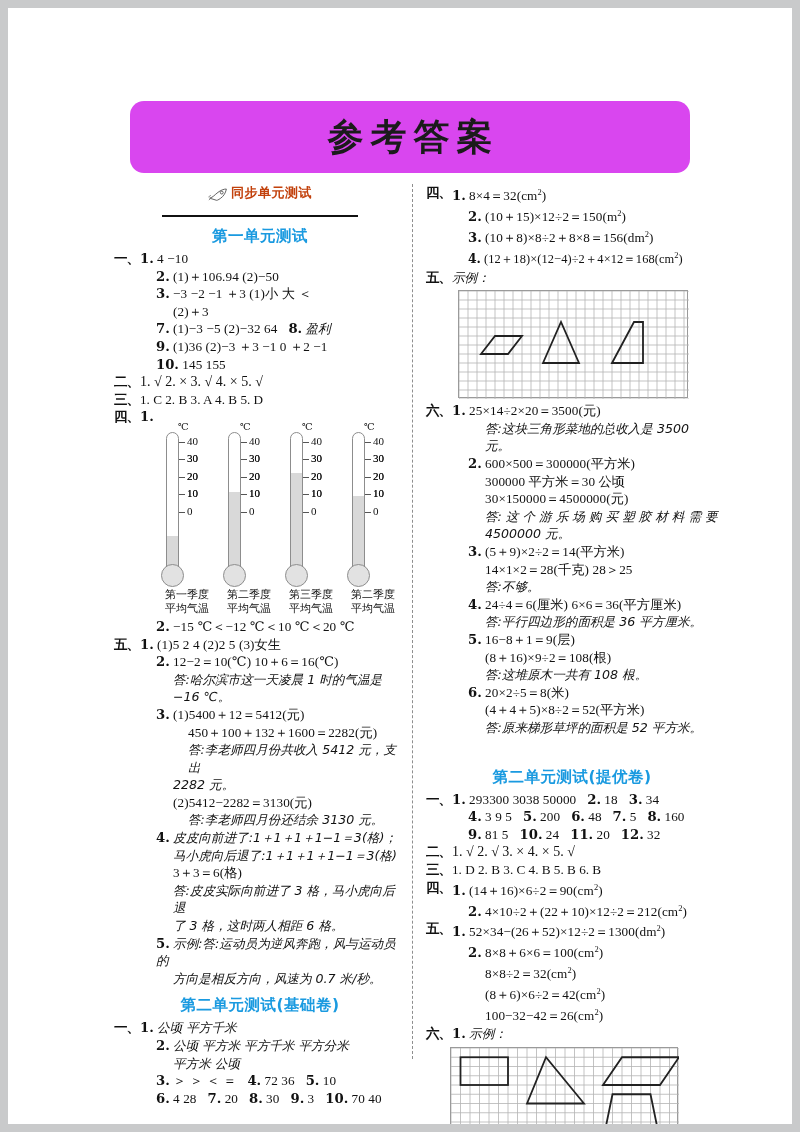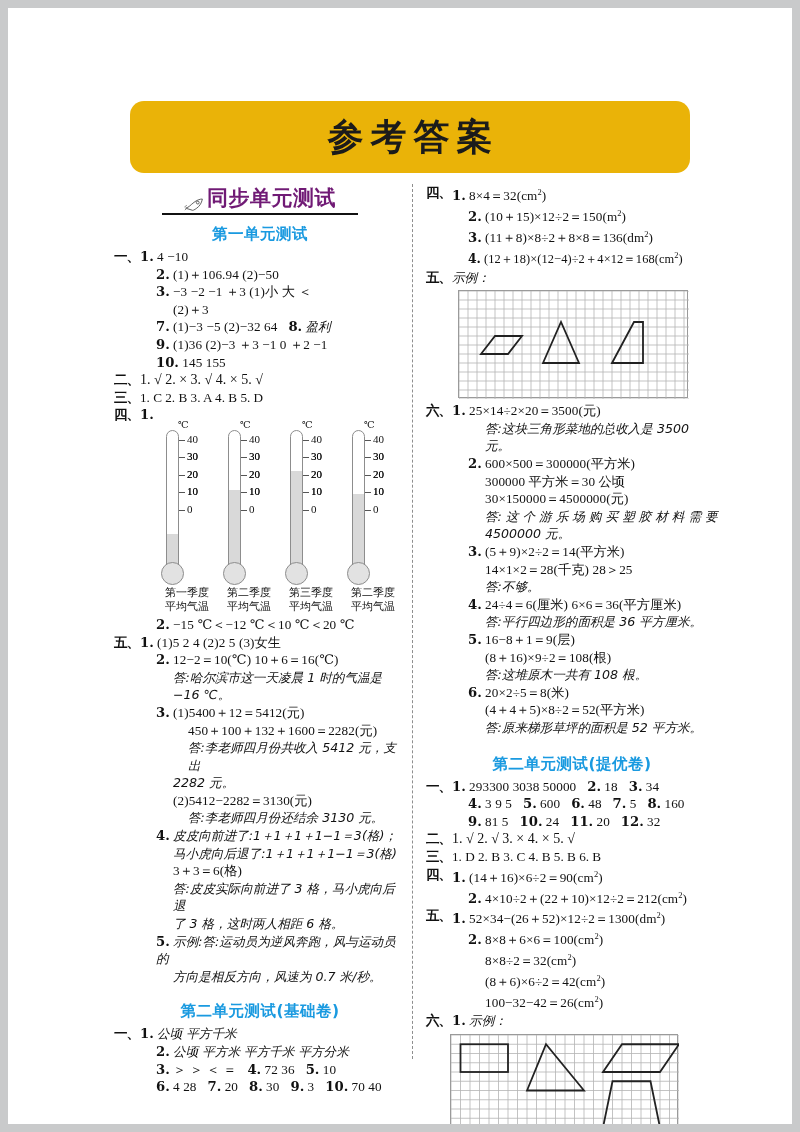--- a/index.html
+++ b/index.html
@@ -15,21 +15,21 @@
     width:784px; height:1116px;
     background:#ffffff;
     overflow:hidden;
   }
 
   
   .banner {
     position:absolute;
     left:122px; top:93px;
     width:560px; height:72px;
-    background:#eab308;
+    background:#d946ef;
     border-radius:14px;
   }
   .banner-title {
     position:absolute;
     left:0; top:0; width:100%; height:100%;
     display:flex; align-items:center; justify-content:center;
     font-family:"DejaVu Sans","Liberation Sans",sans-serif;
     font-weight:bold;
     font-size:36px;
     letter-spacing:7px;
@@ -51,25 +51,25 @@
     left:404px; top:176px;
     width:0; height:875px;
     border-left:1px dashed #8e8e8e;
   }
 
   
   .unit-head {
     position:relative;
     font-family:"DejaVu Sans","Liberation Sans",sans-serif;
     font-weight:bold;
-    font-size:21px;
-    color:#701a75;
+    font-size:13px;
+    color:#c2410c;
     text-align:center;
     letter-spacing:.5px;
-    padding-bottom:1px;
+    padding-bottom:13px;
     margin:0 auto 7px auto;
     width:196px;
     border-bottom:2px solid #111;
     display:flex; align-items:center; justify-content:center; gap:3px;
   }
   .rocket {
     display:inline-block;
     width:20px;height:14px;
     flex:0 0 auto;
     transform:translateY(1px);
@@ -406,31 +406,35 @@
     <div class="row">
       <span class="sec blank">五、</span>
       <span class="body ind1"><span class="num">5.</span>
         <span class="cn">示例:答:运动员为逆风奔跑，风与运动员的</span></span>
     </div>
     <div class="row">
       <span class="sec blank">五、</span>
       <span class="body ind2 cn">方向是相反方向，风速为 0.7 米/秒。</span>
     </div>
 
-    <div class="test-head" style="margin-top:16px">第二单元测试(基础卷)</div>
+    <div class="test-head" style="margin-top:8px">第二单元测试(基础卷)</div>
 
     <div class="row">
       <span class="sec">一、</span>
       <span class="body"><span class="num">1.</span>
         <span class="cn">公顷   平方千米</span></span>
     </div>
     <div class="row">
       <span class="sec blank">一、</span>
       <span class="body ind1"><span class="num">2.</span>
         <span class="cn">公顷   平方米   平方千米   平方分米</span></span>
+    </div>
+    <div class="row">
+      <span class="sec blank">一、</span>
+      <span class="body ind2 cn">平方米   公顷</span>
     </div>
     <div class="row">
       <span class="sec blank">一、</span>
       <span class="body ind1"><span class="num">3.</span>
         <span class="mono">＞   ＞   ＜   ＝</span><span class="sp"></span><span class="num">4.</span>
         <span class="mono">72   36</span><span class="sp"></span><span class="num">5.</span>
         <span class="mono">10</span></span>
     </div>
     <div class="row">
       <span class="sec blank">一、</span>
@@ -452,21 +456,21 @@
         <span class="mono">8×4＝32(cm</span><span class="sup">2</span>)</span>
     </div>
     <div class="row">
       <span class="sec blank">四、</span>
       <span class="body ind1"><span class="num">2.</span>
         <span class="mono">(10＋15)×12÷2＝150(m</span><span class="sup">2</span>)</span>
     </div>
     <div class="row">
       <span class="sec blank">四、</span>
       <span class="body ind1"><span class="num">3.</span>
-        <span class="mono">(11＋8)×8÷2＋8×8＝136(dm</span><span class="sup">2</span>)</span>
+        <span class="mono">(10＋8)×8÷2＋8×8＝156(dm</span><span class="sup">2</span>)</span>
     </div>
     <div class="row">
       <span class="sec blank">四、</span>
       <span class="body ind1" style="font-size:12.4px"><span class="num">4.</span>
         <span class="mono">(12＋18)×(12−4)÷2＋4×12＝168(cm</span><span class="sup">2</span>)</span>
     </div>
     <div class="row">
       <span class="sec">五、</span>
       <span class="body cn">示例：</span>
     </div>
@@ -594,34 +598,34 @@
     </div>
     <div class="row">
       <span class="sec blank">六、</span>
       <span class="body ind2 mono">(4＋4＋5)×8÷2＝52(平方米)</span>
     </div>
     <div class="row">
       <span class="sec blank">六、</span>
       <span class="body ind2 cn">答:原来梯形草坪的面积是 52 平方米。</span>
     </div>
 
-    <div class="test-head" style="margin-top:17px">第二单元测试(提优卷)</div>
+    <div class="test-head" style="margin-top:30px">第二单元测试(提优卷)</div>
 
     <div class="row">
       <span class="sec">一、</span>
       <span class="body"><span class="num">1.</span>
         <span class="mono">293300   3038   50000</span><span class="sp"></span><span class="num">2.</span>
         <span class="mono">18</span><span class="sp"></span><span class="num">3.</span>
         <span class="mono">34</span></span>
     </div>
     <div class="row">
       <span class="sec blank">一、</span>
       <span class="body ind1"><span class="num">4.</span>
         <span class="mono">3   9   5</span><span class="sp"></span><span class="num">5.</span>
-        <span class="mono">600</span><span class="sp"></span><span class="num">6.</span>
+        <span class="mono">200</span><span class="sp"></span><span class="num">6.</span>
         <span class="mono">48</span><span class="sp"></span><span class="num">7.</span>
         <span class="mono">5</span><span class="sp"></span><span class="num">8.</span>
         <span class="mono">160</span></span>
     </div>
     <div class="row">
       <span class="sec blank">一、</span>
       <span class="body ind1"><span class="num">9.</span>
         <span class="mono">81   5</span><span class="sp"></span><span class="num">10.</span>
         <span class="mono">24</span><span class="sp"></span><span class="num">11.</span>
         <span class="mono">20</span><span class="sp"></span><span class="num">12.</span>

